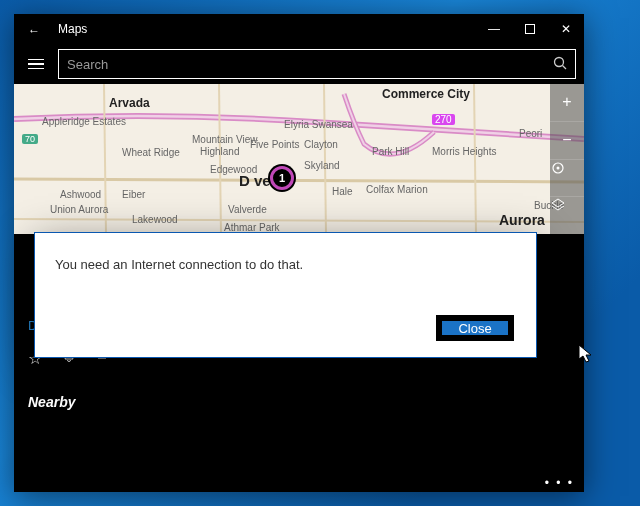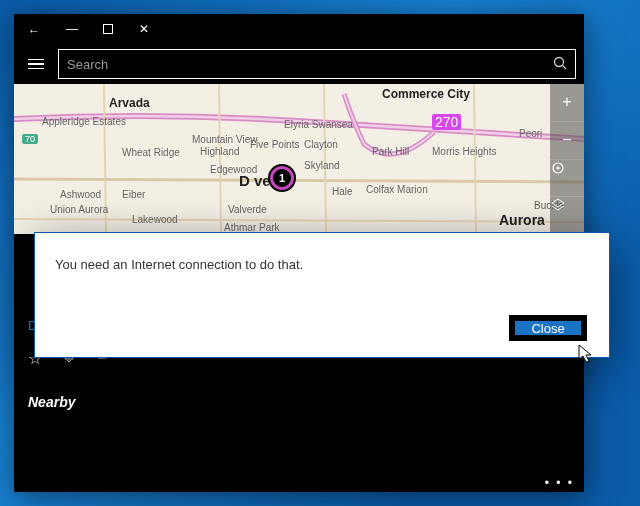--- a/index.html
+++ b/index.html
@@ -98,21 +98,21 @@
   .more-row {
     position:absolute; bottom: 2px; right: 10px;
     color:#fff;
     letter-spacing: 2px;
     font-size: 12px;
   }
   
   .dialog {
     position: absolute;
     left: 34px; top: 232px;
-    width: 576px; height: 126px;
+    width: 503px; height: 126px;
     background: #fff;
     border: 1px solid #0a58b1;
     box-shadow: 0 10px 40px rgba(0,0,0,0.45);
     z-index: 100;
   }
   .dialog-msg {
     padding: 24px 20px;
     font-size: 13px;
     color: #333;
   }
@@ -133,20 +133,21 @@
     pointer-events:none;
   }
 </style>
 </head>
 <body>
 
 <div class="app-window">
 
   <div class="titlebar">
     <div class="back-arrow">←</div>
+    <div class="title">Maps</div>
     <div class="win-btn">—</div>
     <div class="win-btn">
       <svg width="10" height="10">
           <rect x="0.5" y="0.5" width="9" height="9" fill="none" stroke="#fff" stroke-width="1"></rect>
         </svg>
     </div>
     <div class="win-btn">✕</div>
   </div>
 
   <div class="searchbar">
@@ -199,21 +200,21 @@
     <span class="map-label" style="left:290px; top:76px;">Skyland</span>
     <span class="map-label" style="left:214px; top:120px;">Valverde</span>
     <span class="map-label" style="left:210px; top:138px;">Athmar Park</span>
     <span class="map-label" style="left:318px; top:102px;">Hale</span>
     <span class="map-label" style="left:352px; top:100px;">Colfax Marion</span>
     <span class="map-label" style="left:358px; top:62px;">Park Hill</span>
     <span class="map-label" style="left:418px; top:62px;text-align:center;">Morris Heights</span>
     <span class="map-label" style="left:505px; top:44px;">Peori</span>
     <span class="map-label" style="left:520px; top:116px;">Buckle</span>
     <span class="map-label" style="left:8px; top:50px; background:#4a8; color:#fff; padding:0 3px; border-radius:2px; font-size:9px;">70</span>
-    <span class="map-label" style="left:418px; top:30px; background:#d946ef; color:#fff; padding:0 3px; border-radius:2px; font-size:14px;">270</span>
+    <span class="map-label" style="left:418px; top:30px; background:#d946ef; color:#fff; padding:0 3px; border-radius:2px; font-size:10px;">270</span>
 
     <div class="pin" style="left:256px; top:82px;">1</div>
 
     <div class="map-side">
       <div class="btn">+</div>
       <div class="btn">−</div>
       <div class="btn">
         <svg width="16" height="16">
             <circle cx="8" cy="8" r="5" fill="none" stroke="#fff" stroke-width="1.2"></circle>
             <circle cx="8" cy="8" r="1.5" fill="#fff"></circle>

